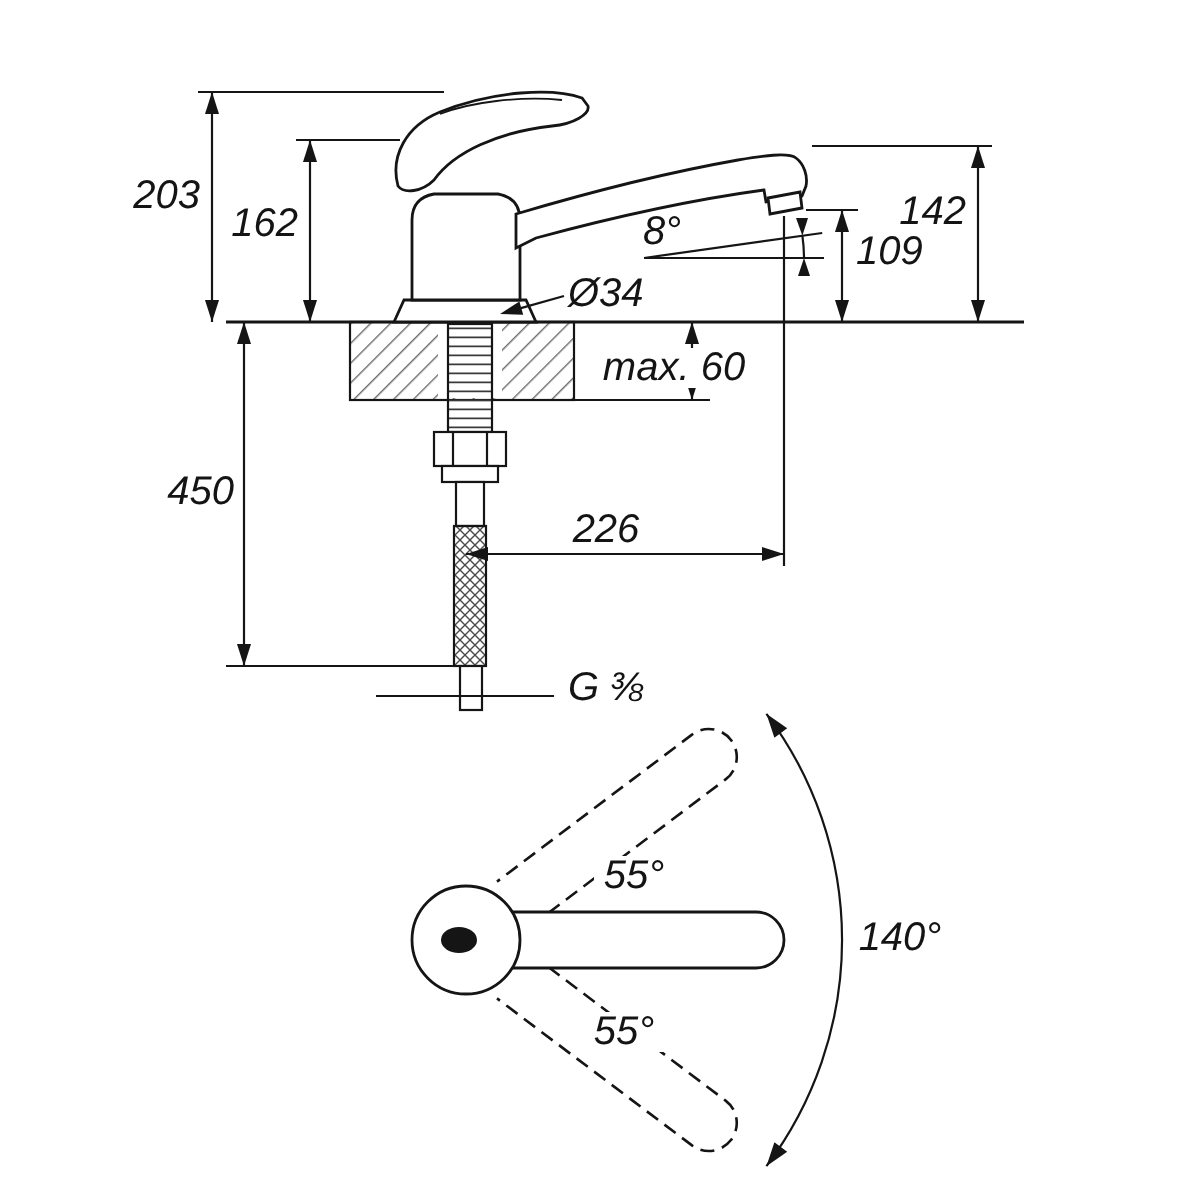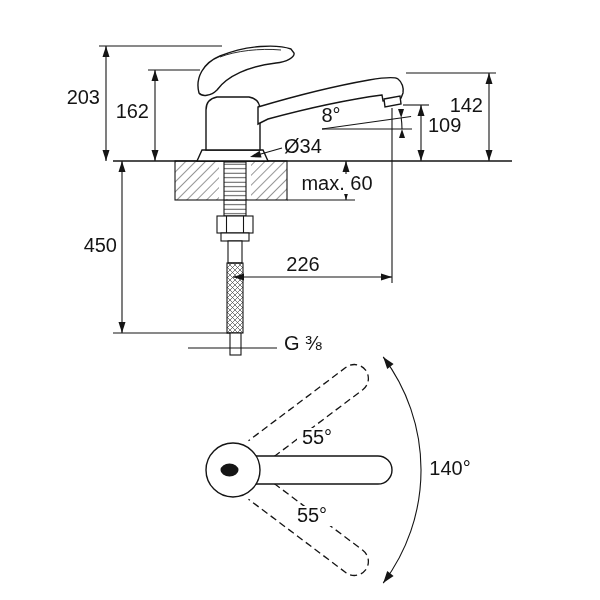--- a/index.html
+++ b/index.html
@@ -1,16 +1,16 @@
 <!DOCTYPE html>
 <html><head>
 <meta charset="utf-8">
 <style>
   html,body{margin:0;padding:0;background:#fff;}
-  .frame{width:600px;height:600px;background:#fff;overflow:hidden;position:relative;}
+  .frame{width:600px;height:600px;background:#fff;overflow:hidden;position:relative;font-style:italic;}
   svg{display:block;}
   svg text{
     font-family:"Liberation Sans","DejaVu Sans",sans-serif;
     font-size:20px;
     fill:#141414;
     stroke:none;
   }
 </style>
 </head>
 <body>

